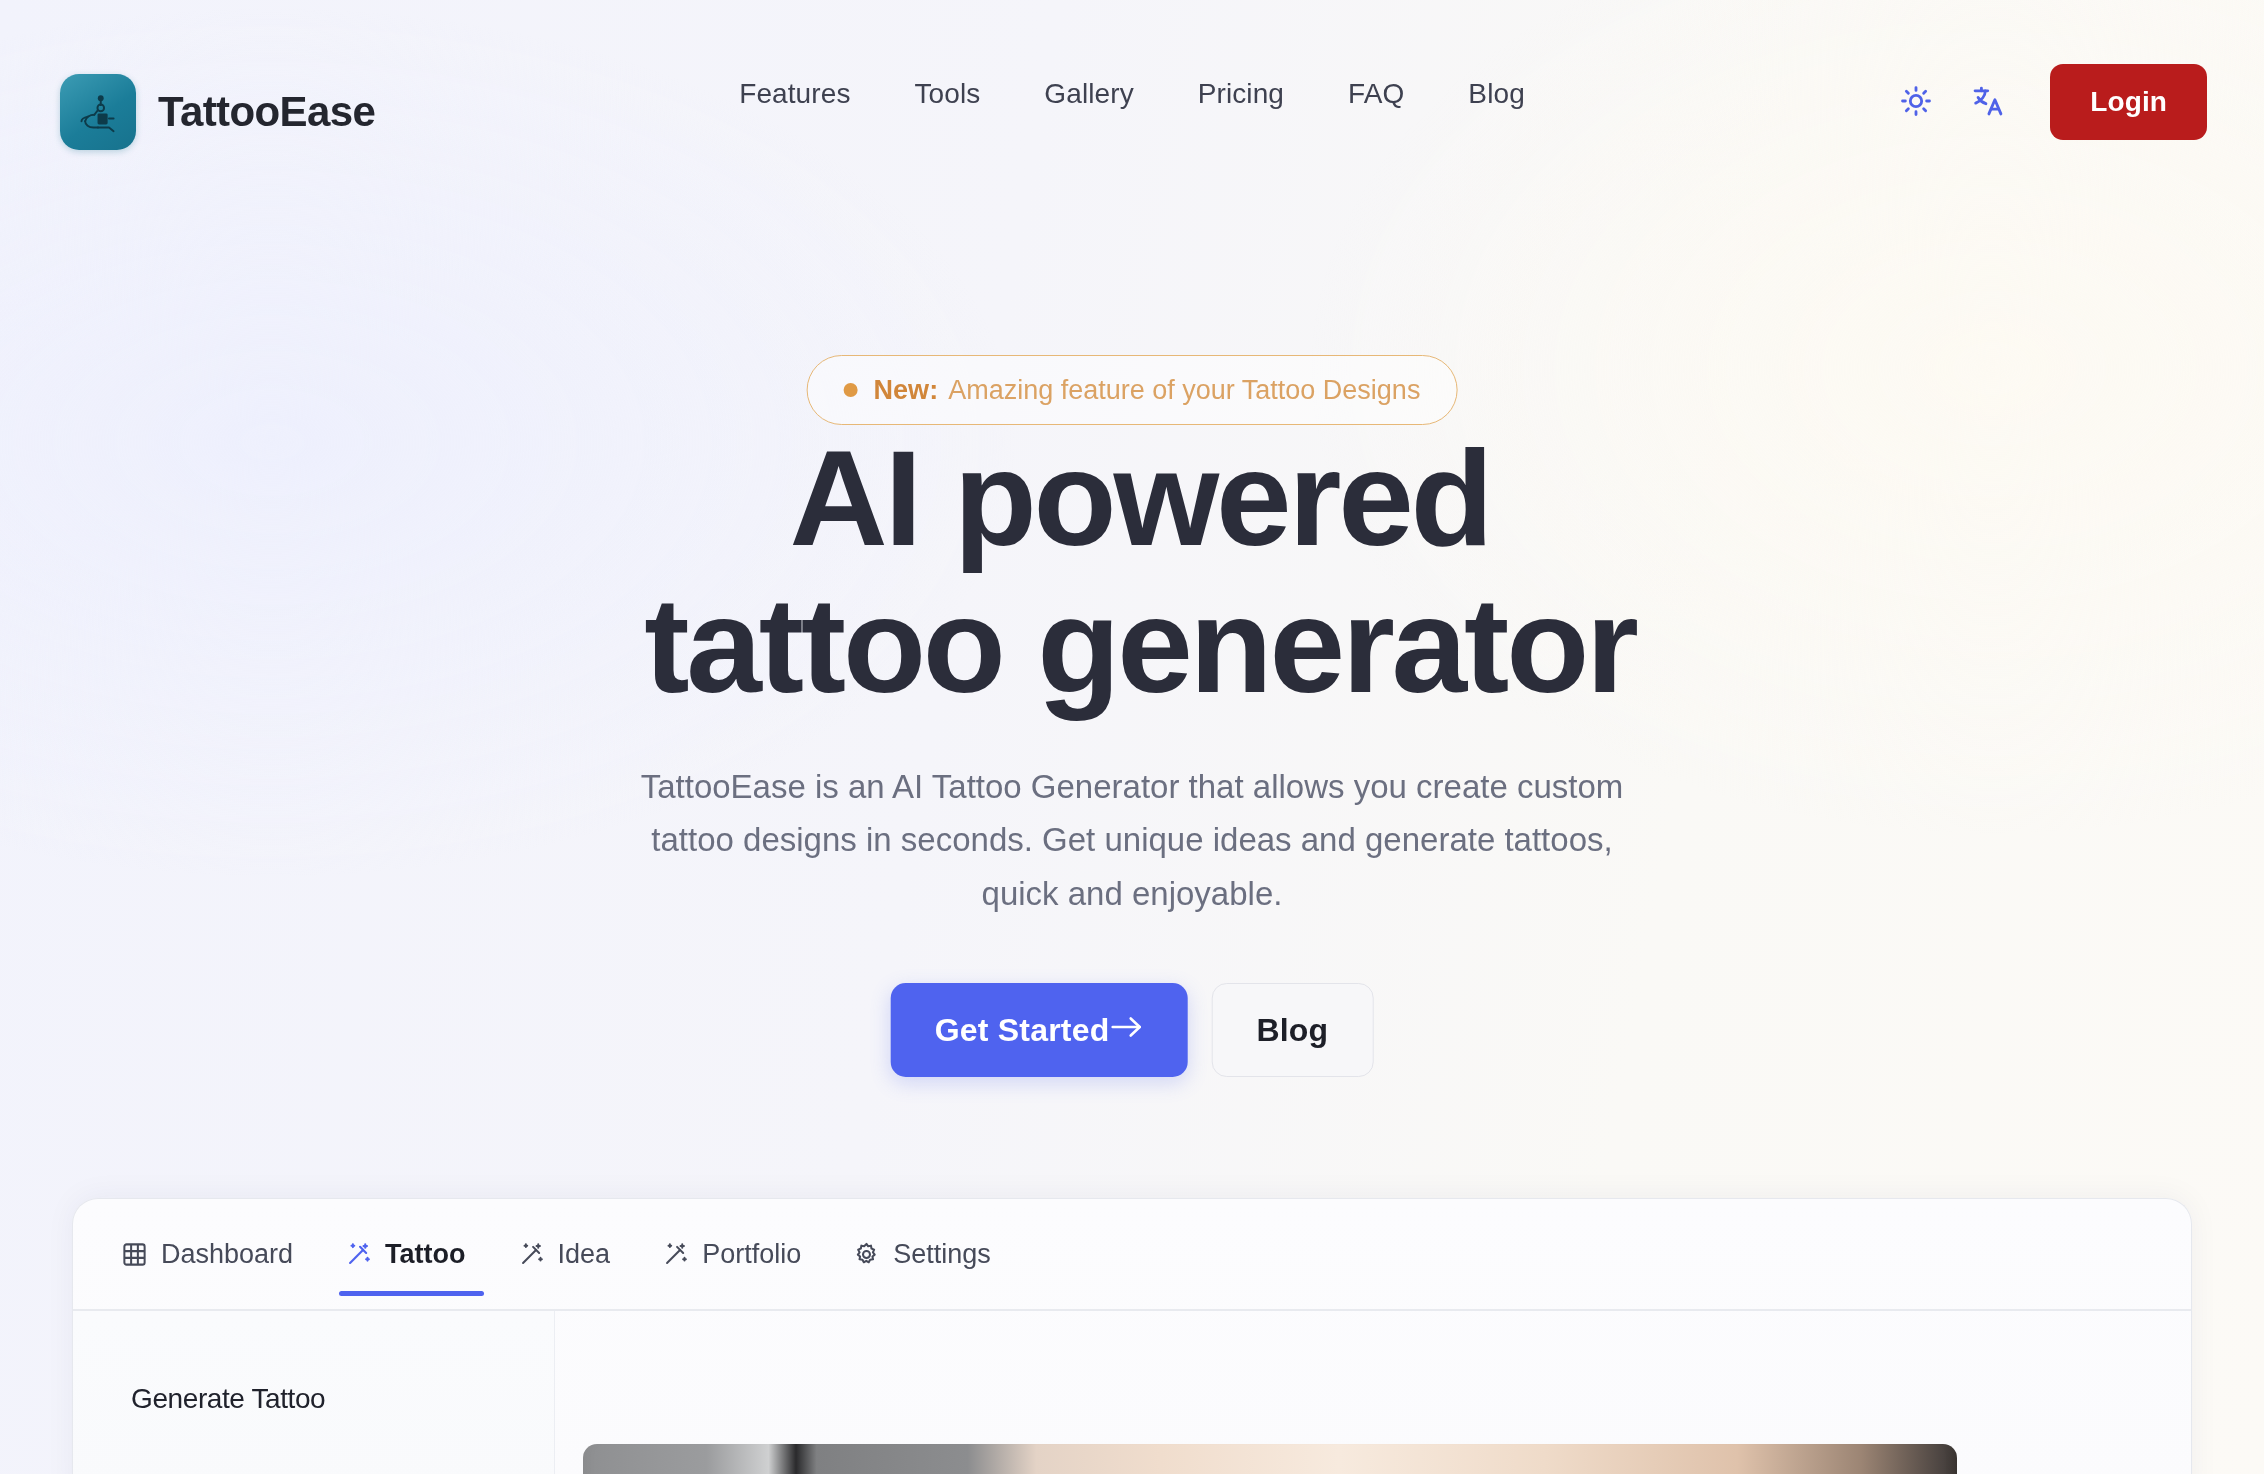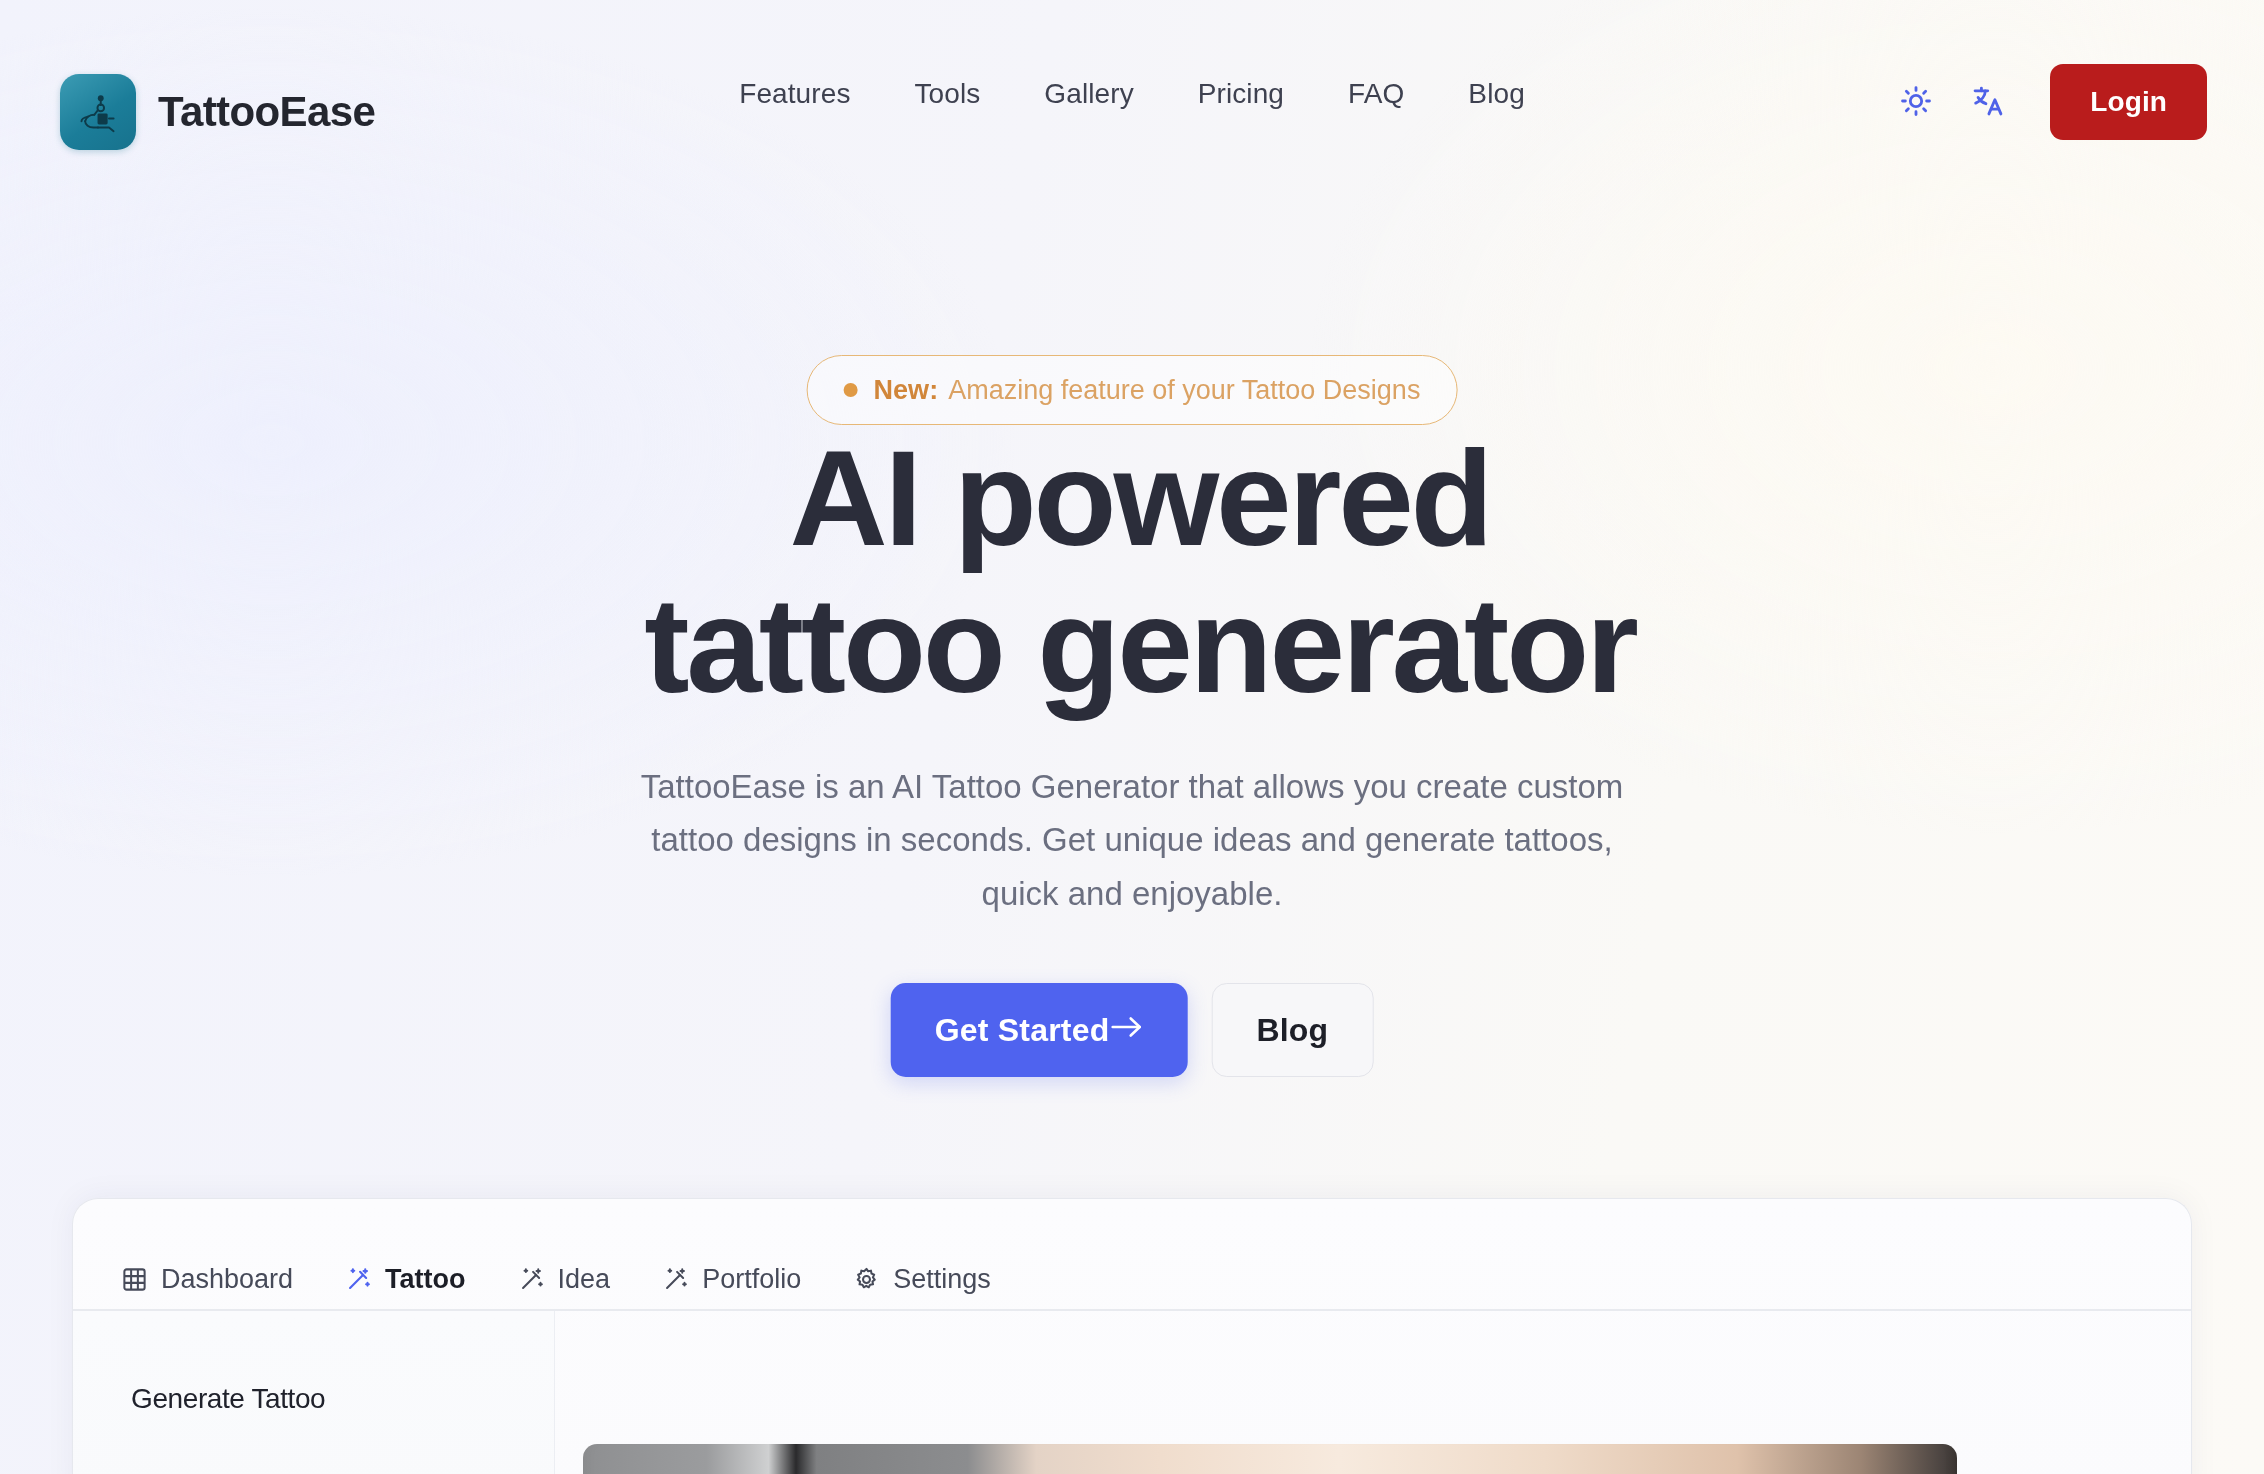--- a/index.html
+++ b/index.html
@@ -112,21 +112,21 @@
     width:2120px; height:300px;
     background:linear-gradient(180deg,#fcfcfe 0%, #fbfbfd 100%);
     border:1.5px solid #e6e8ee;
     border-bottom:none;
     border-radius:26px 26px 0 0;
     box-shadow:0 -2px 30px rgba(40,45,80,.05);
     overflow:hidden;
   }
   .tabs {
     position:absolute; left:48px; top:40px;
-    display:flex; align-items:center; gap:0;margin-top:25px;
+    display:flex; align-items:center; gap:0;
   }
   .tab {
     display:flex; align-items:center; gap:13px;
     padding:0 26px 26px 26px;
     font-size:27px; color:#464a59; cursor:pointer;
     background:transparent; border:none;
     position:relative; white-space:nowrap;
   }
   .tab:first-child { padding-left:0; }
   .tab.active { color:#1c1e27; font-weight:700; }

